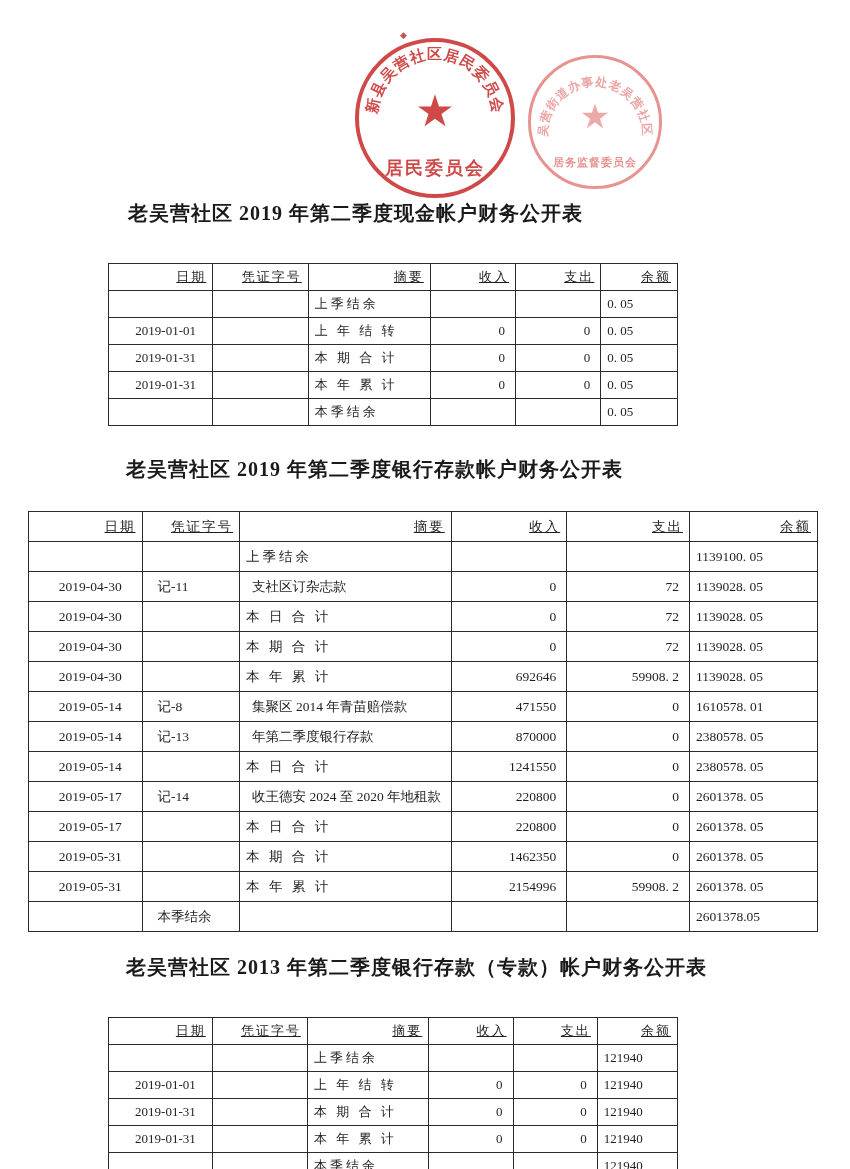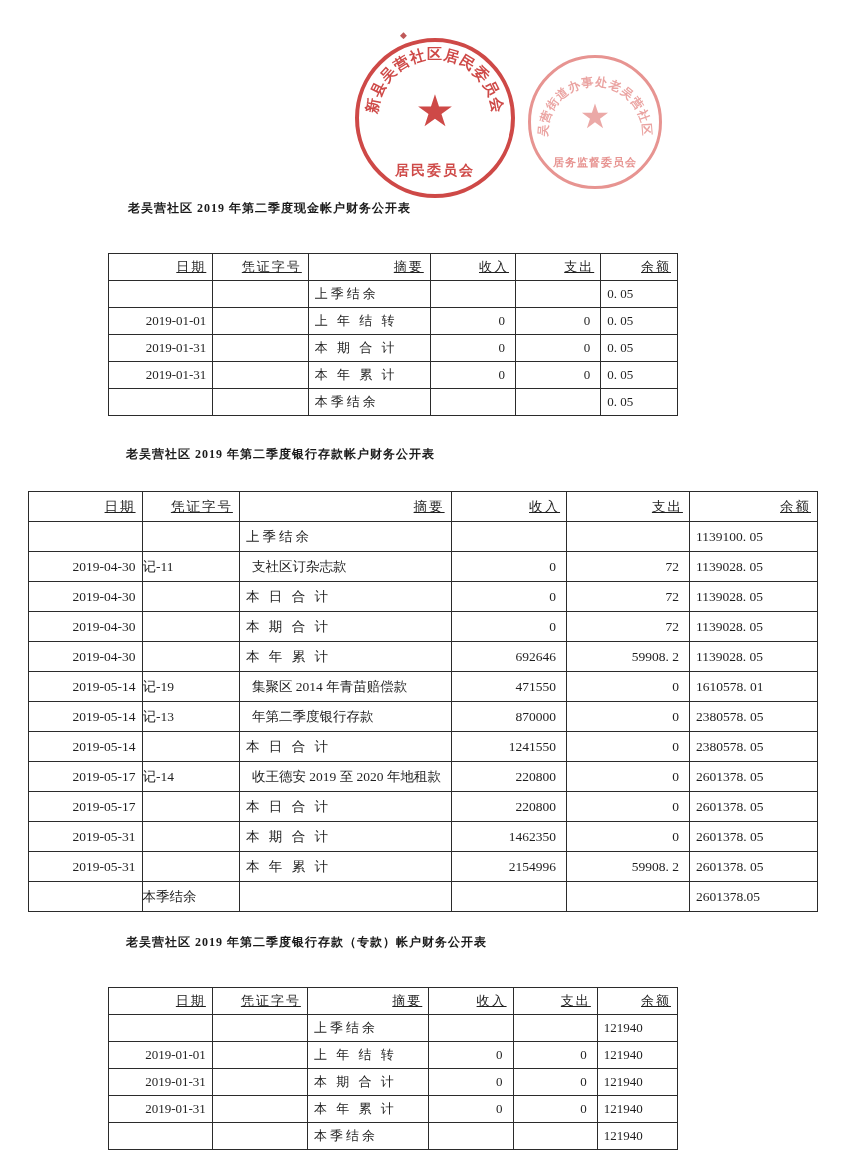--- a/index.html
+++ b/index.html
@@ -64,21 +64,21 @@
     color: #d9534f;
     opacity: 0.8;
   }
   .seal-bottom-text {
     position: absolute;
     left: 0;
     right: 0;
     bottom: 14px;
     text-align: center;
     color: #c8302e;
-    font-size: 14px;
+    font-size: 18px;
     letter-spacing: 2px;
     font-weight: bold;
     font-family: "Liberation Serif", serif;
   }
   .seal-second .seal-bottom-text {
     font-size: 11px;
     color: #d9534f;
     bottom: 16px;
     letter-spacing: 1px;
   }
@@ -105,21 +105,21 @@
     position: absolute;
     left: 400px;
     top: 30px;
     font-size: 9px;
     color: #b03030;
     opacity: 0.8;
   }
 
   
   .doc-title {
-    font-size: 12px;
+    font-size: 20px;
     font-weight: bold;
     letter-spacing: 1px;
     text-align: left;
     font-family: "Liberation Serif", "DejaVu Serif", serif;
   }
   .title-1 { margin: 0 0 0 128px; }
   .title-2 { margin: 0 16px 0 126px; }
   .title-3 { margin: 0 0 0 126px; }
 
   
@@ -140,22 +140,22 @@
     width: 570px;
     margin-left: 108px;
   }
   .tbl-wide {
     width: 790px;
     margin-left: 28px;
     font-size: 13.5px;
   }
   .tbl-wide td, .tbl-wide th { height: 23px; }
   thead td { text-align: right; letter-spacing: 2px; text-decoration: underline; }
-  .c-date   { text-align: right; padding-left: 16px; }
-  .c-voucher{ text-align: left; padding-left: 0; }
+  .c-date   { text-align: center; padding-left: 16px; }
+  .c-voucher{ text-align: left; padding-left: 15px; }
   .c-desc   { text-align: left; letter-spacing: 3px; }
   .c-desc-l { text-align: left; padding-left: 12px; letter-spacing: 0; }
   .c-num    { text-align: right; padding-right: 10px; }
   .c-bal    { padding-right: 10px; }
 
   .gap-a { height: 36px; }
   .gap-b { height: 28px; }
   .gap-d { height: 30px; }
   .gap-e { height: 22px; }
 </style>
@@ -301,21 +301,21 @@
       <tr>
         <td class="c-date">2019-04-30</td>
         <td class="c-voucher"></td>
         <td class="c-desc">本 年 累 计</td>
         <td class="c-num">692646</td>
         <td class="c-num">59908. 2</td>
         <td class="c-bal">1139028. 05</td>
       </tr>
       <tr>
         <td class="c-date">2019-05-14</td>
-        <td class="c-voucher">记-19</td>
+        <td class="c-voucher">记-8</td>
         <td class="c-desc-l">集聚区 2014 年青苗赔偿款</td>
         <td class="c-num">471550</td>
         <td class="c-num">0</td>
         <td class="c-bal">1610578. 01</td>
       </tr>
       <tr>
         <td class="c-date">2019-05-14</td>
         <td class="c-voucher">记-13</td>
         <td class="c-desc-l">年第二季度银行存款</td>
         <td class="c-num">870000</td>
@@ -326,21 +326,21 @@
         <td class="c-date">2019-05-14</td>
         <td class="c-voucher"></td>
         <td class="c-desc">本 日 合 计</td>
         <td class="c-num">1241550</td>
         <td class="c-num">0</td>
         <td class="c-bal">2380578. 05</td>
       </tr>
       <tr>
         <td class="c-date">2019-05-17</td>
         <td class="c-voucher">记-14</td>
-        <td class="c-desc-l">收王德安 2019 至 2020 年地租款</td>
+        <td class="c-desc-l">收王德安 2024 至 2020 年地租款</td>
         <td class="c-num">220800</td>
         <td class="c-num">0</td>
         <td class="c-bal">2601378. 05</td>
       </tr>
       <tr>
         <td class="c-date">2019-05-17</td>
         <td class="c-voucher"></td>
         <td class="c-desc">本 日 合 计</td>
         <td class="c-num">220800</td>
         <td class="c-num">0</td>
@@ -367,21 +367,21 @@
         <td class="c-voucher">本季结余</td>
         <td class="c-desc"></td>
         <td class="c-num"></td>
         <td class="c-num"></td>
         <td class="c-bal">2601378.05</td>
       </tr>
     </tbody>
   </table>
 
   <div class="gap-e"></div>
-  <div class="doc-title title-3">老吴营社区 2019 年第二季度银行存款（专款）帐户财务公开表</div>
+  <div class="doc-title title-3">老吴营社区 2013 年第二季度银行存款（专款）帐户财务公开表</div>
   <div class="gap-a"></div>
   <table class="tbl-small">
     <thead>
       <tr>
         <td style="width:100px">日期</td>
         <td style="width:92px">凭证字号</td>
         <td style="width:120px">摘要</td>
         <td style="width:90px">收入</td>
         <td style="width:90px">支出</td>
         <td style="width:78px">余额</td>

